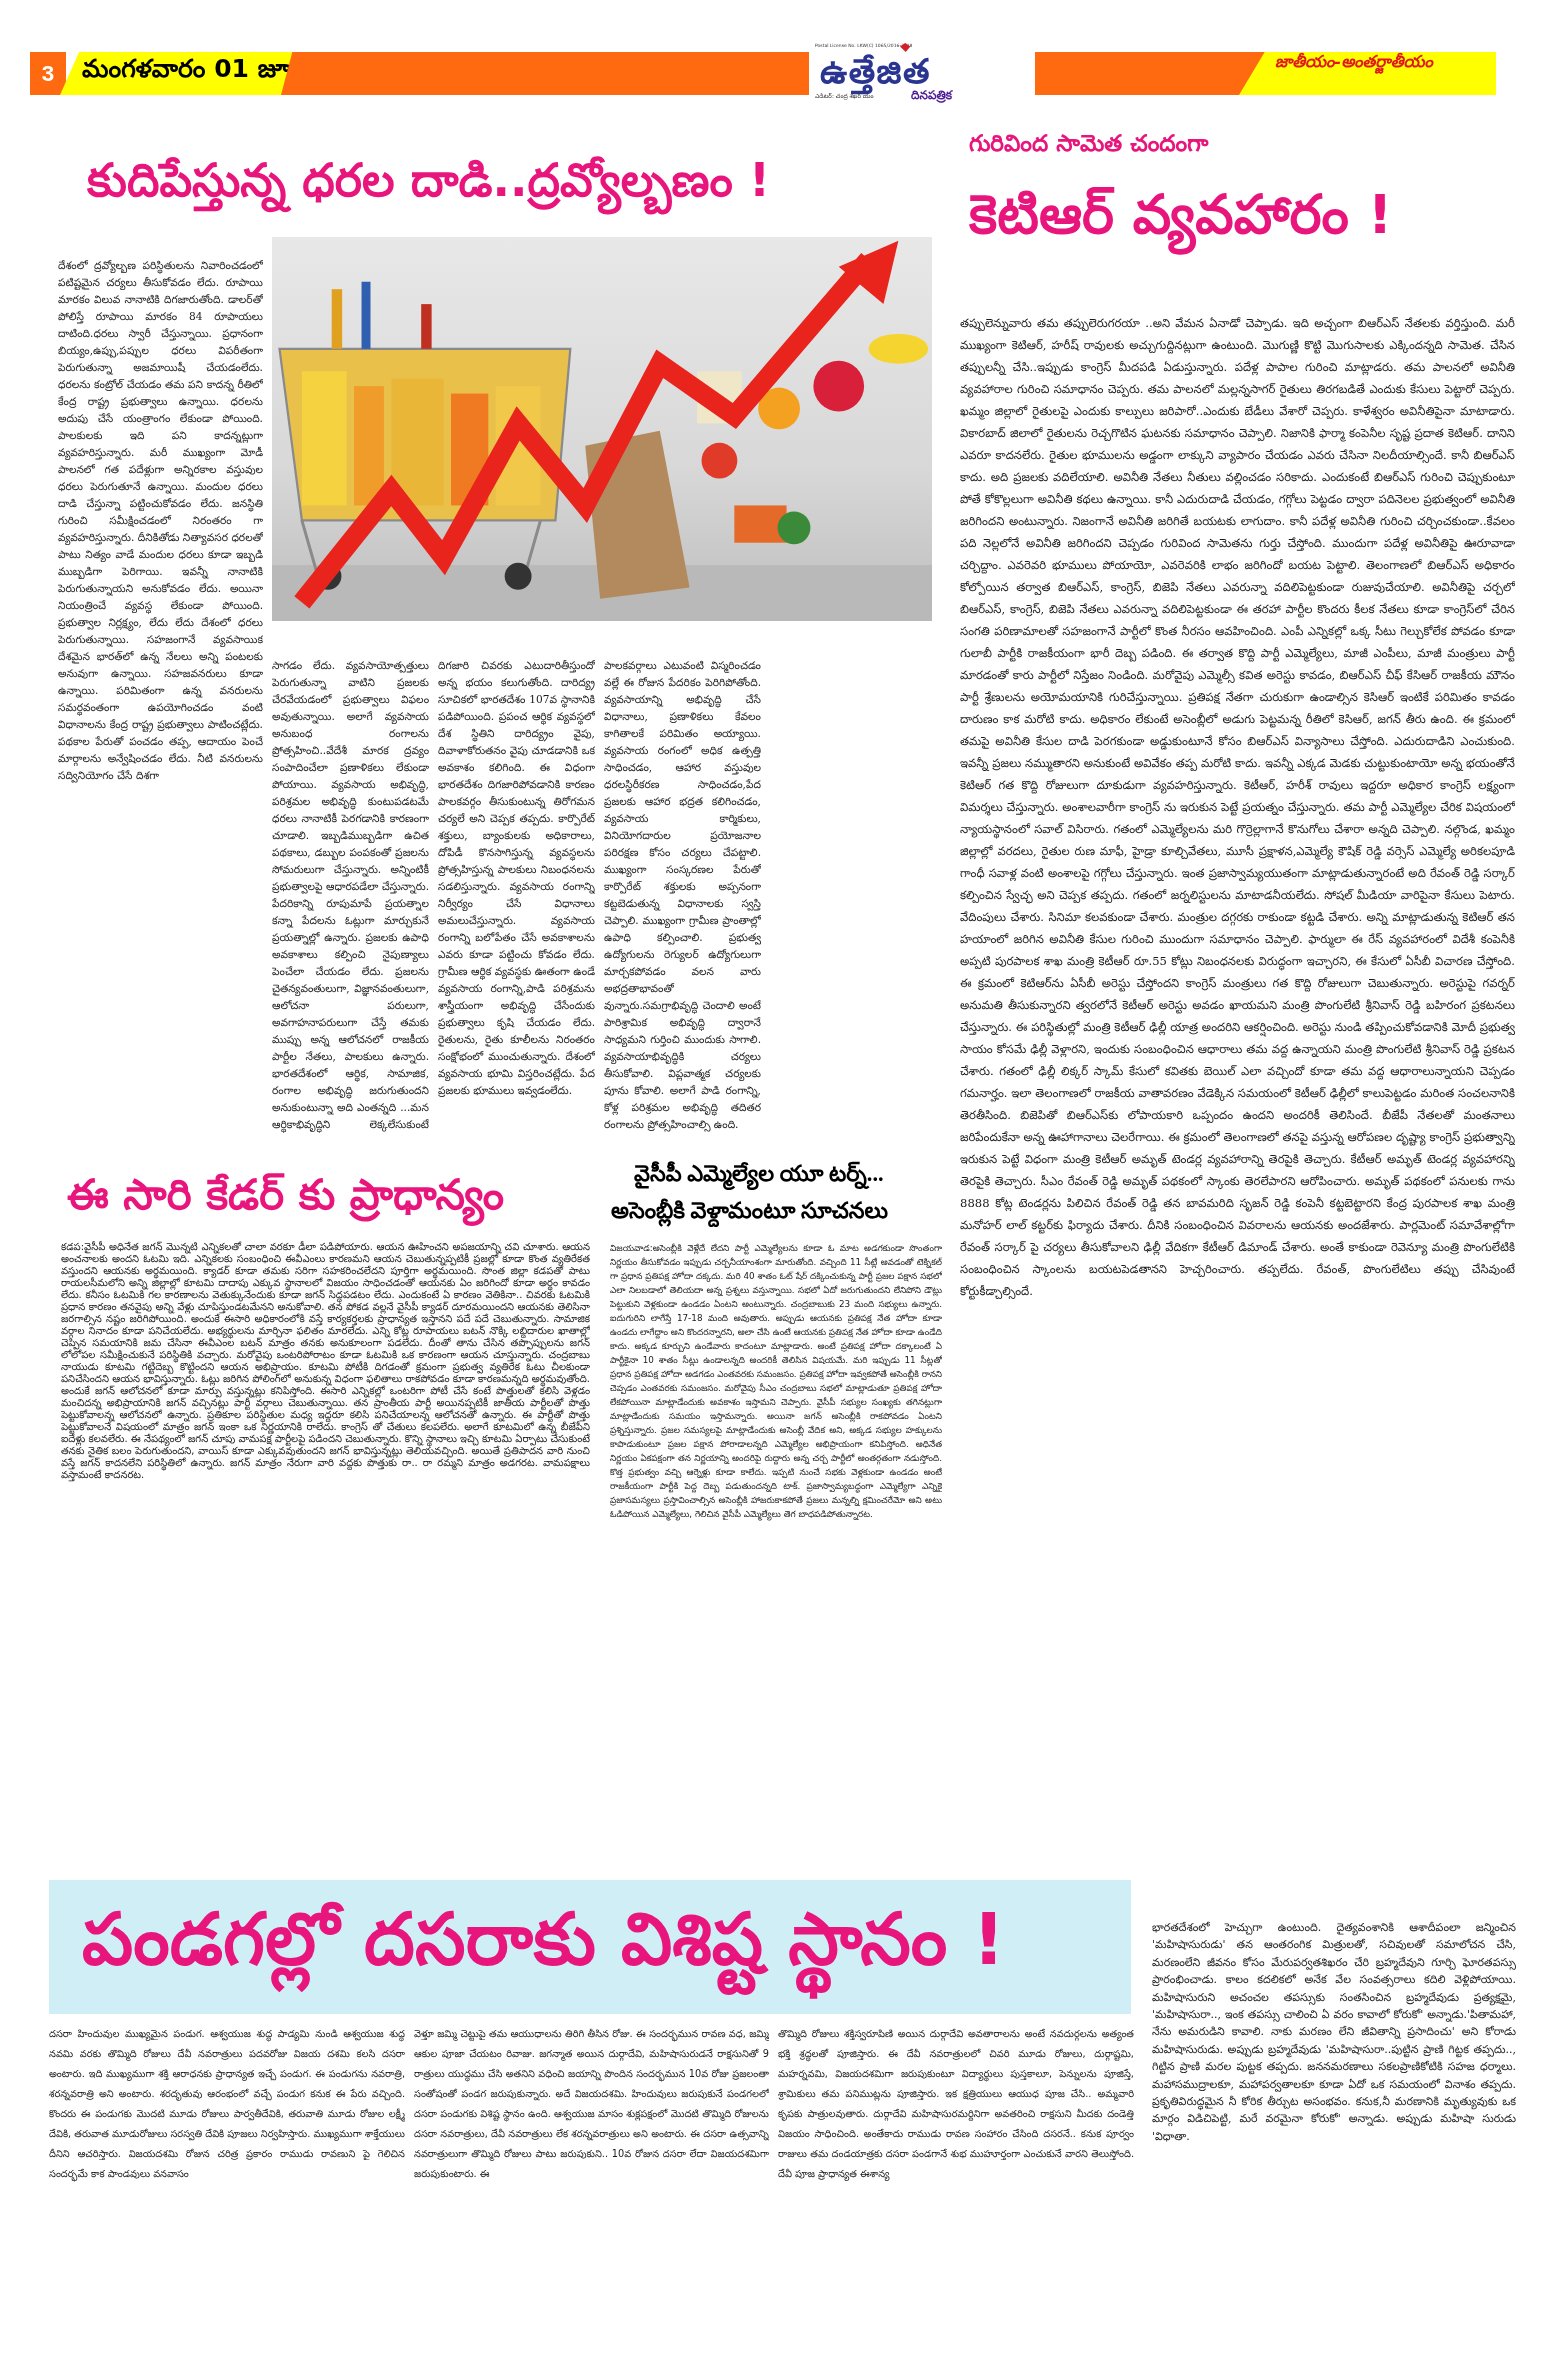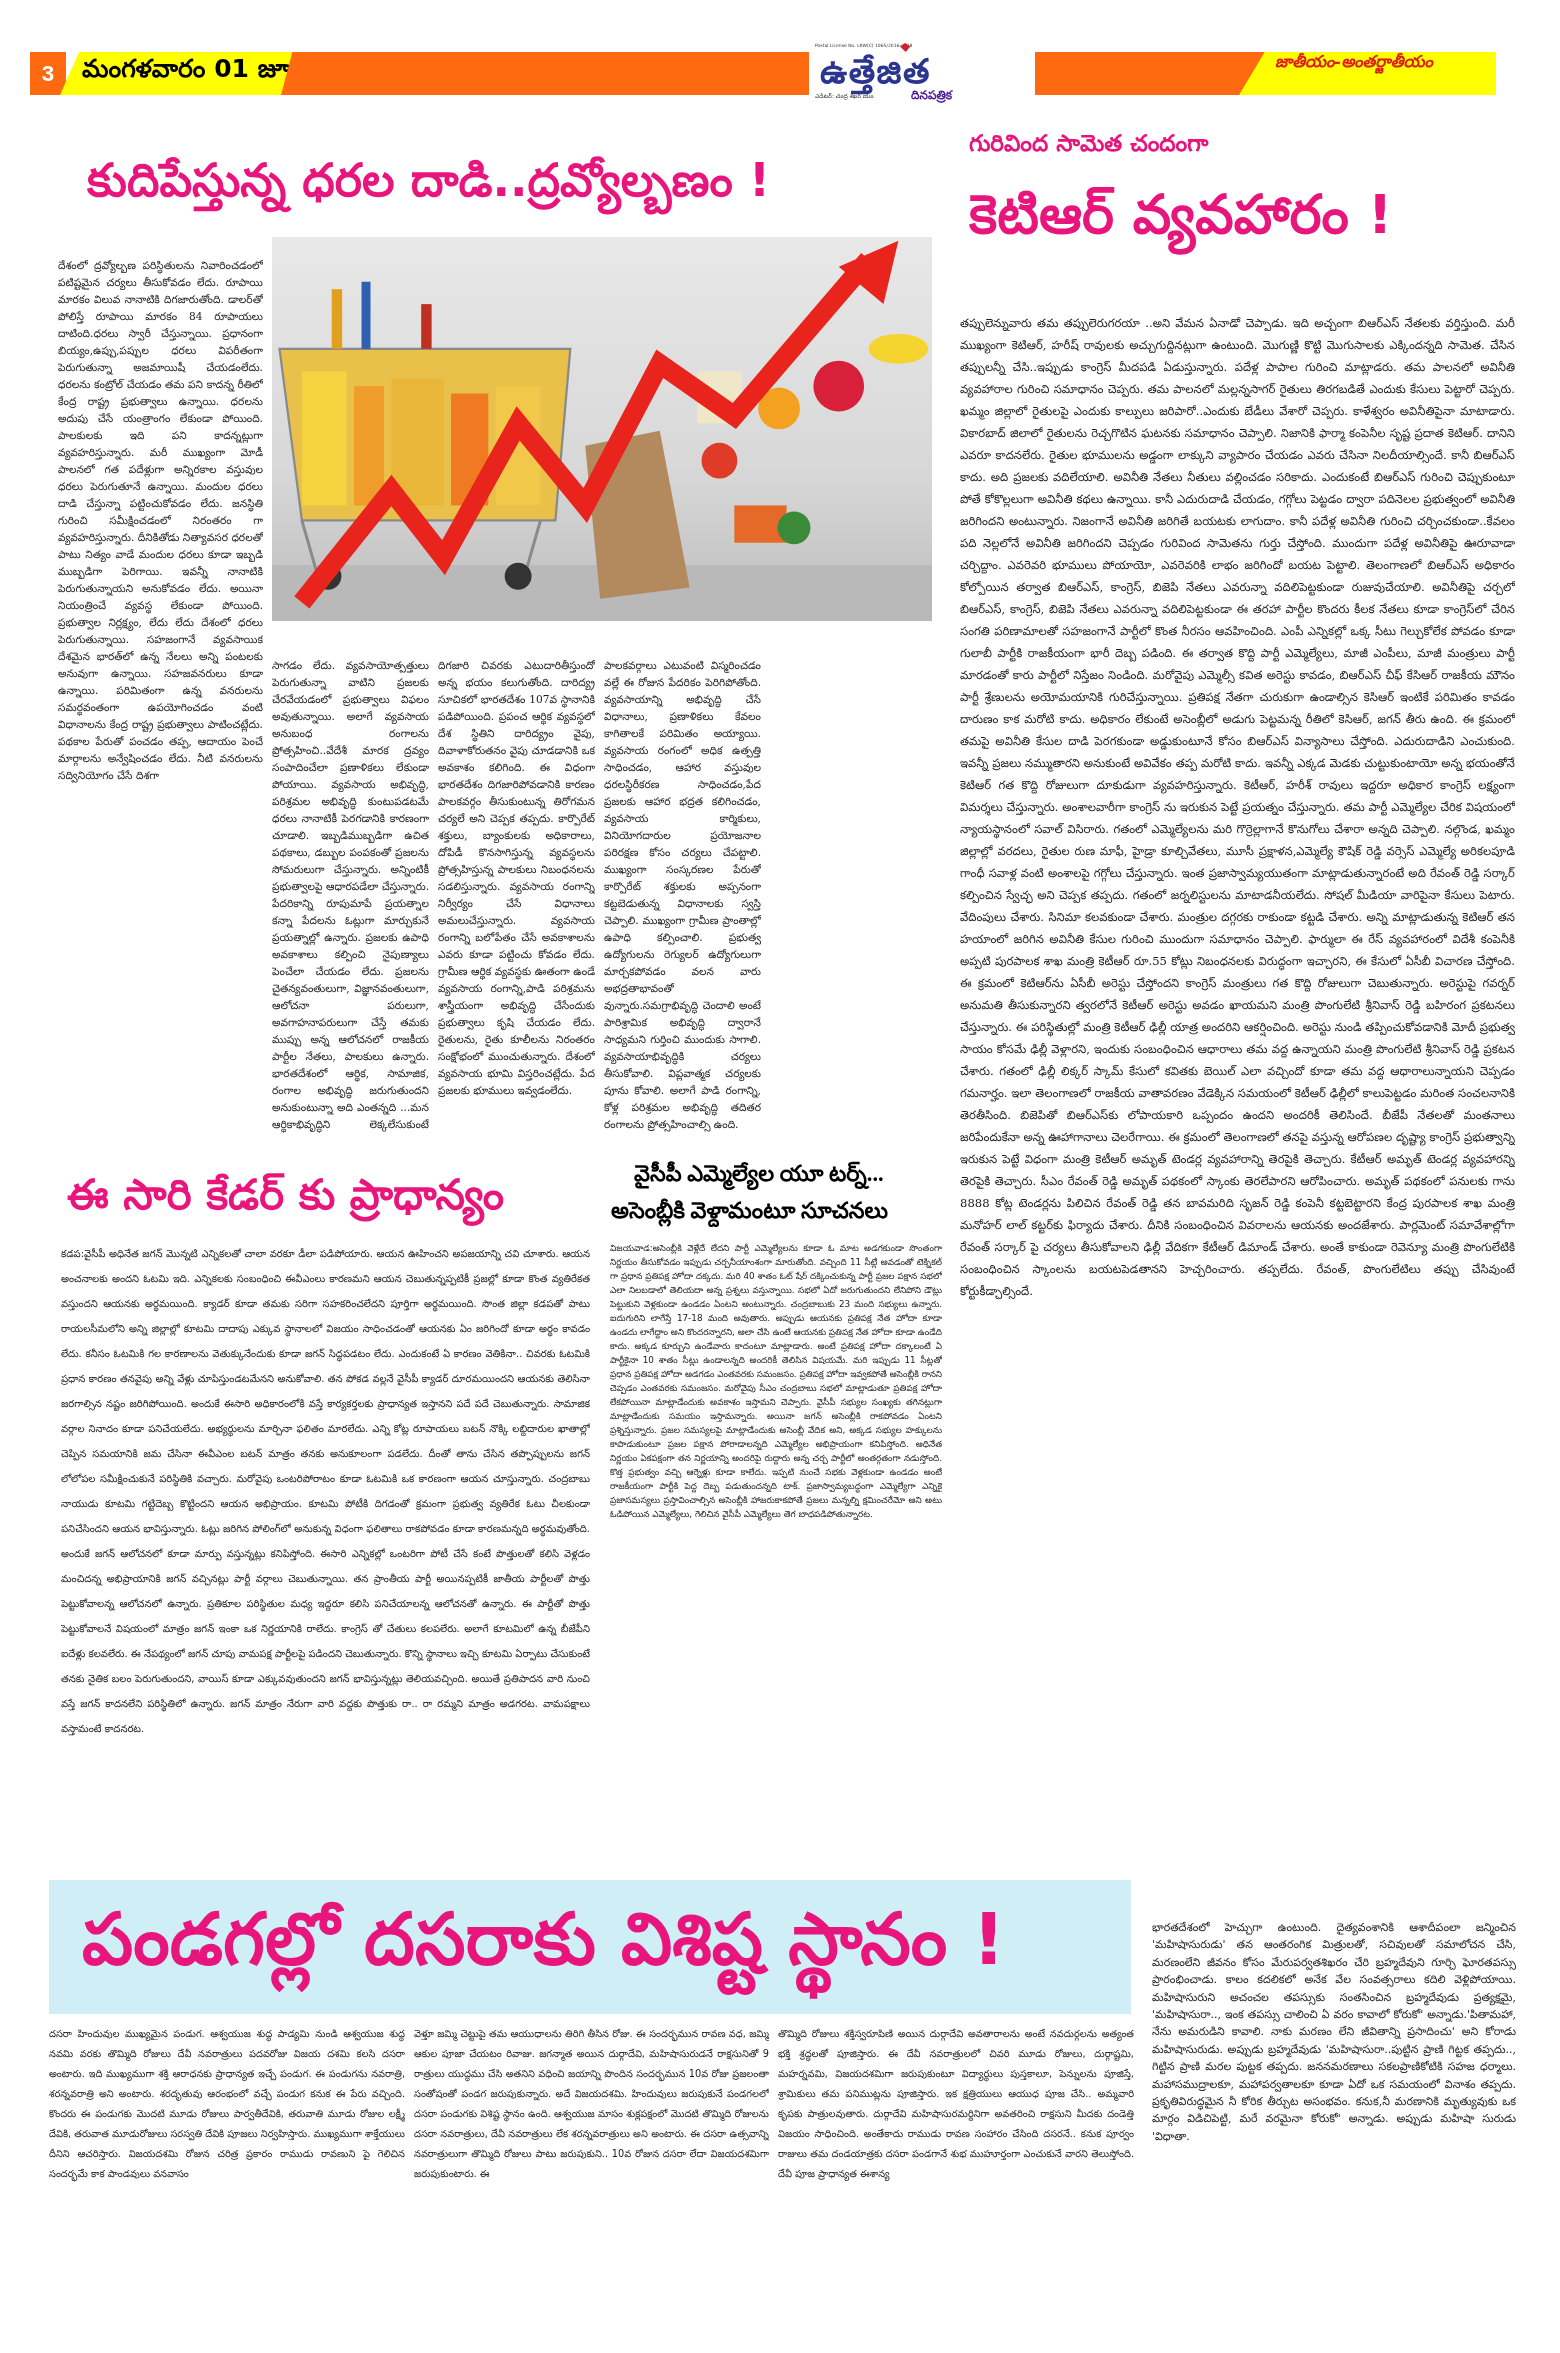--- a/index.html
+++ b/index.html
@@ -31,21 +31,21 @@
   .hl-pink { color: #e8157c; font-family: "DejaVu Sans", sans-serif; font-weight: bold; white-space: nowrap; }
   .hl1 { left: 87px; top: 153px; font-size: 46px; }
   .hl2a { left: 969px; top: 130px; font-size: 23px; }
   .hl2b { left: 969px; top: 183px; font-size: 54px; }
   .hl3 { left: 67px; top: 1170px; font-size: 42px; text-align: right; }
   .hl4a { left: 634px; top: 1161px; font-size: 22.4px; color: #000; font-weight: bold; white-space: nowrap; }
   .hl4b { left: 611px; top: 1198px; font-size: 22.4px; color: #000; font-weight: bold; white-space: nowrap; }
 
   
   .col { font-family: "DejaVu Serif", serif; font-size: 10.6px; line-height: 17px; text-align: justify; color: #1a1a1a; overflow: hidden; margin-top: 27px; }
-  .col-sans { font-family: "DejaVu Sans", sans-serif; font-size: 10px; line-height: 25px; text-align: justify; color: #1a1a1a; overflow: hidden; }
+  .col-sans { font-family: "DejaVu Sans", sans-serif; font-size: 10px; line-height: 12px; text-align: justify; color: #1a1a1a; overflow: hidden; }
   .col-condensed { font-family: "DejaVu Sans", sans-serif; font-size: 8.8px; line-height: 14px; text-align: justify; color: #1a1a1a; overflow: hidden; }
 
   
   .photo { left: 272px; top: 237px; width: 660px; height: 384px; background: linear-gradient(180deg, #e8e8e8 0%, #d8d8d8 60%, #bdbdbd 100%); overflow: hidden; }
 
   
   .banner { left: 49px; top: 1880px; width: 1082px; height: 134px; background: #cfeef6; }
   .hl5 { left: 82px; top: 1897px; font-size: 72px; }
 </style>
 </head>

